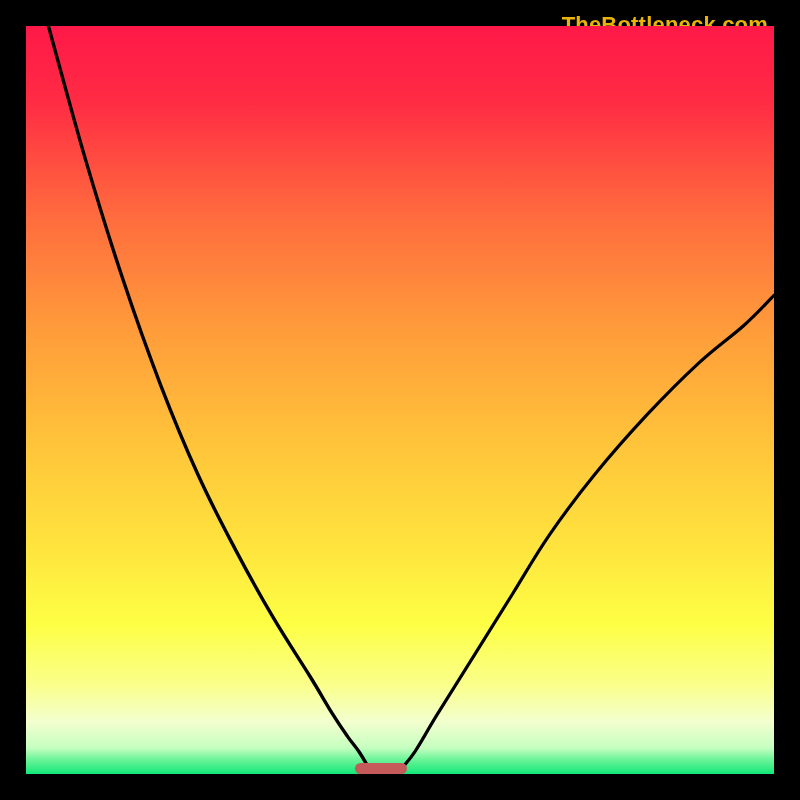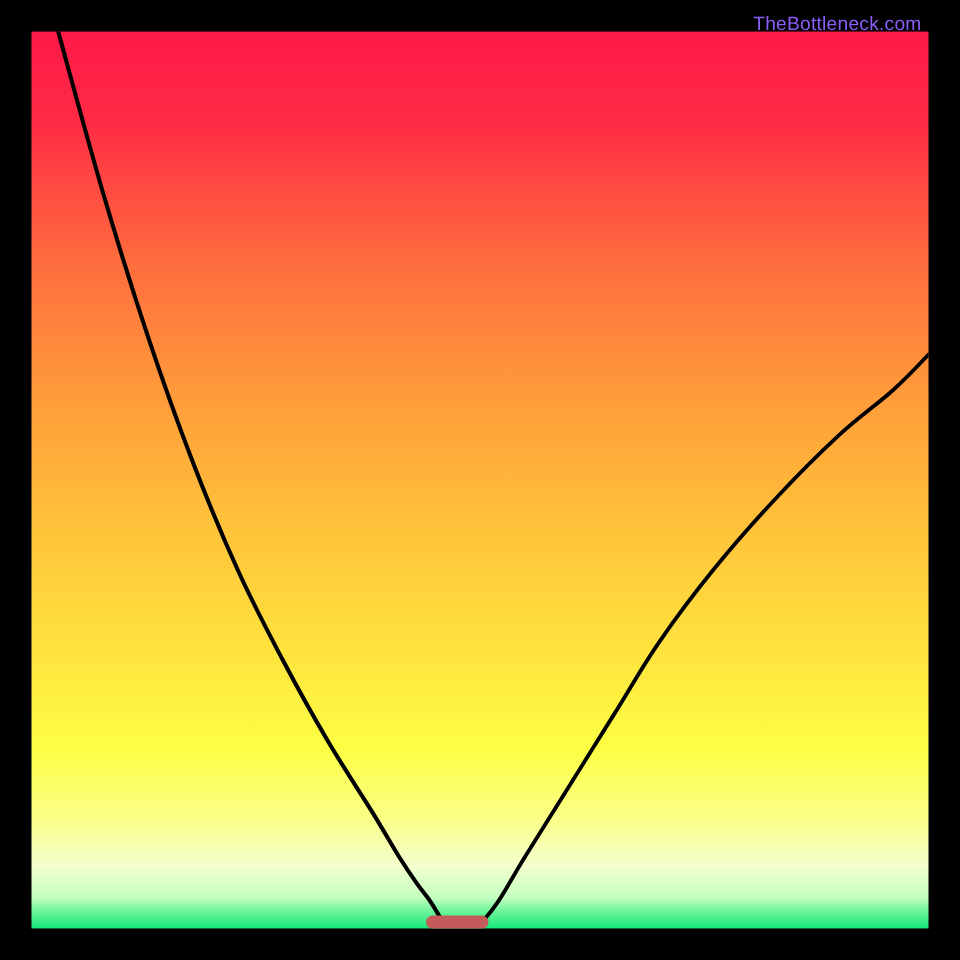--- a/index.html
+++ b/index.html
@@ -28,24 +28,24 @@
     overflow: hidden;
   }
   .gradient {
     position: absolute;
     inset: 0;
   }
   .watermark {
     position: absolute;
     top: -2px;
     right: 18px;
-    color: #8b5cf6;
-    font-size: 16px;
+    color: #eab308;
+    font-size: 22px;
     letter-spacing: 0.2px;
-    font-weight: 400;
+    font-weight: 700;
     user-select: none;
   }
   svg {
     display: block;
   }
   .marker {
     position: absolute;
     height: 11px;
     border-radius: 6px;
     background: #c45a59;

